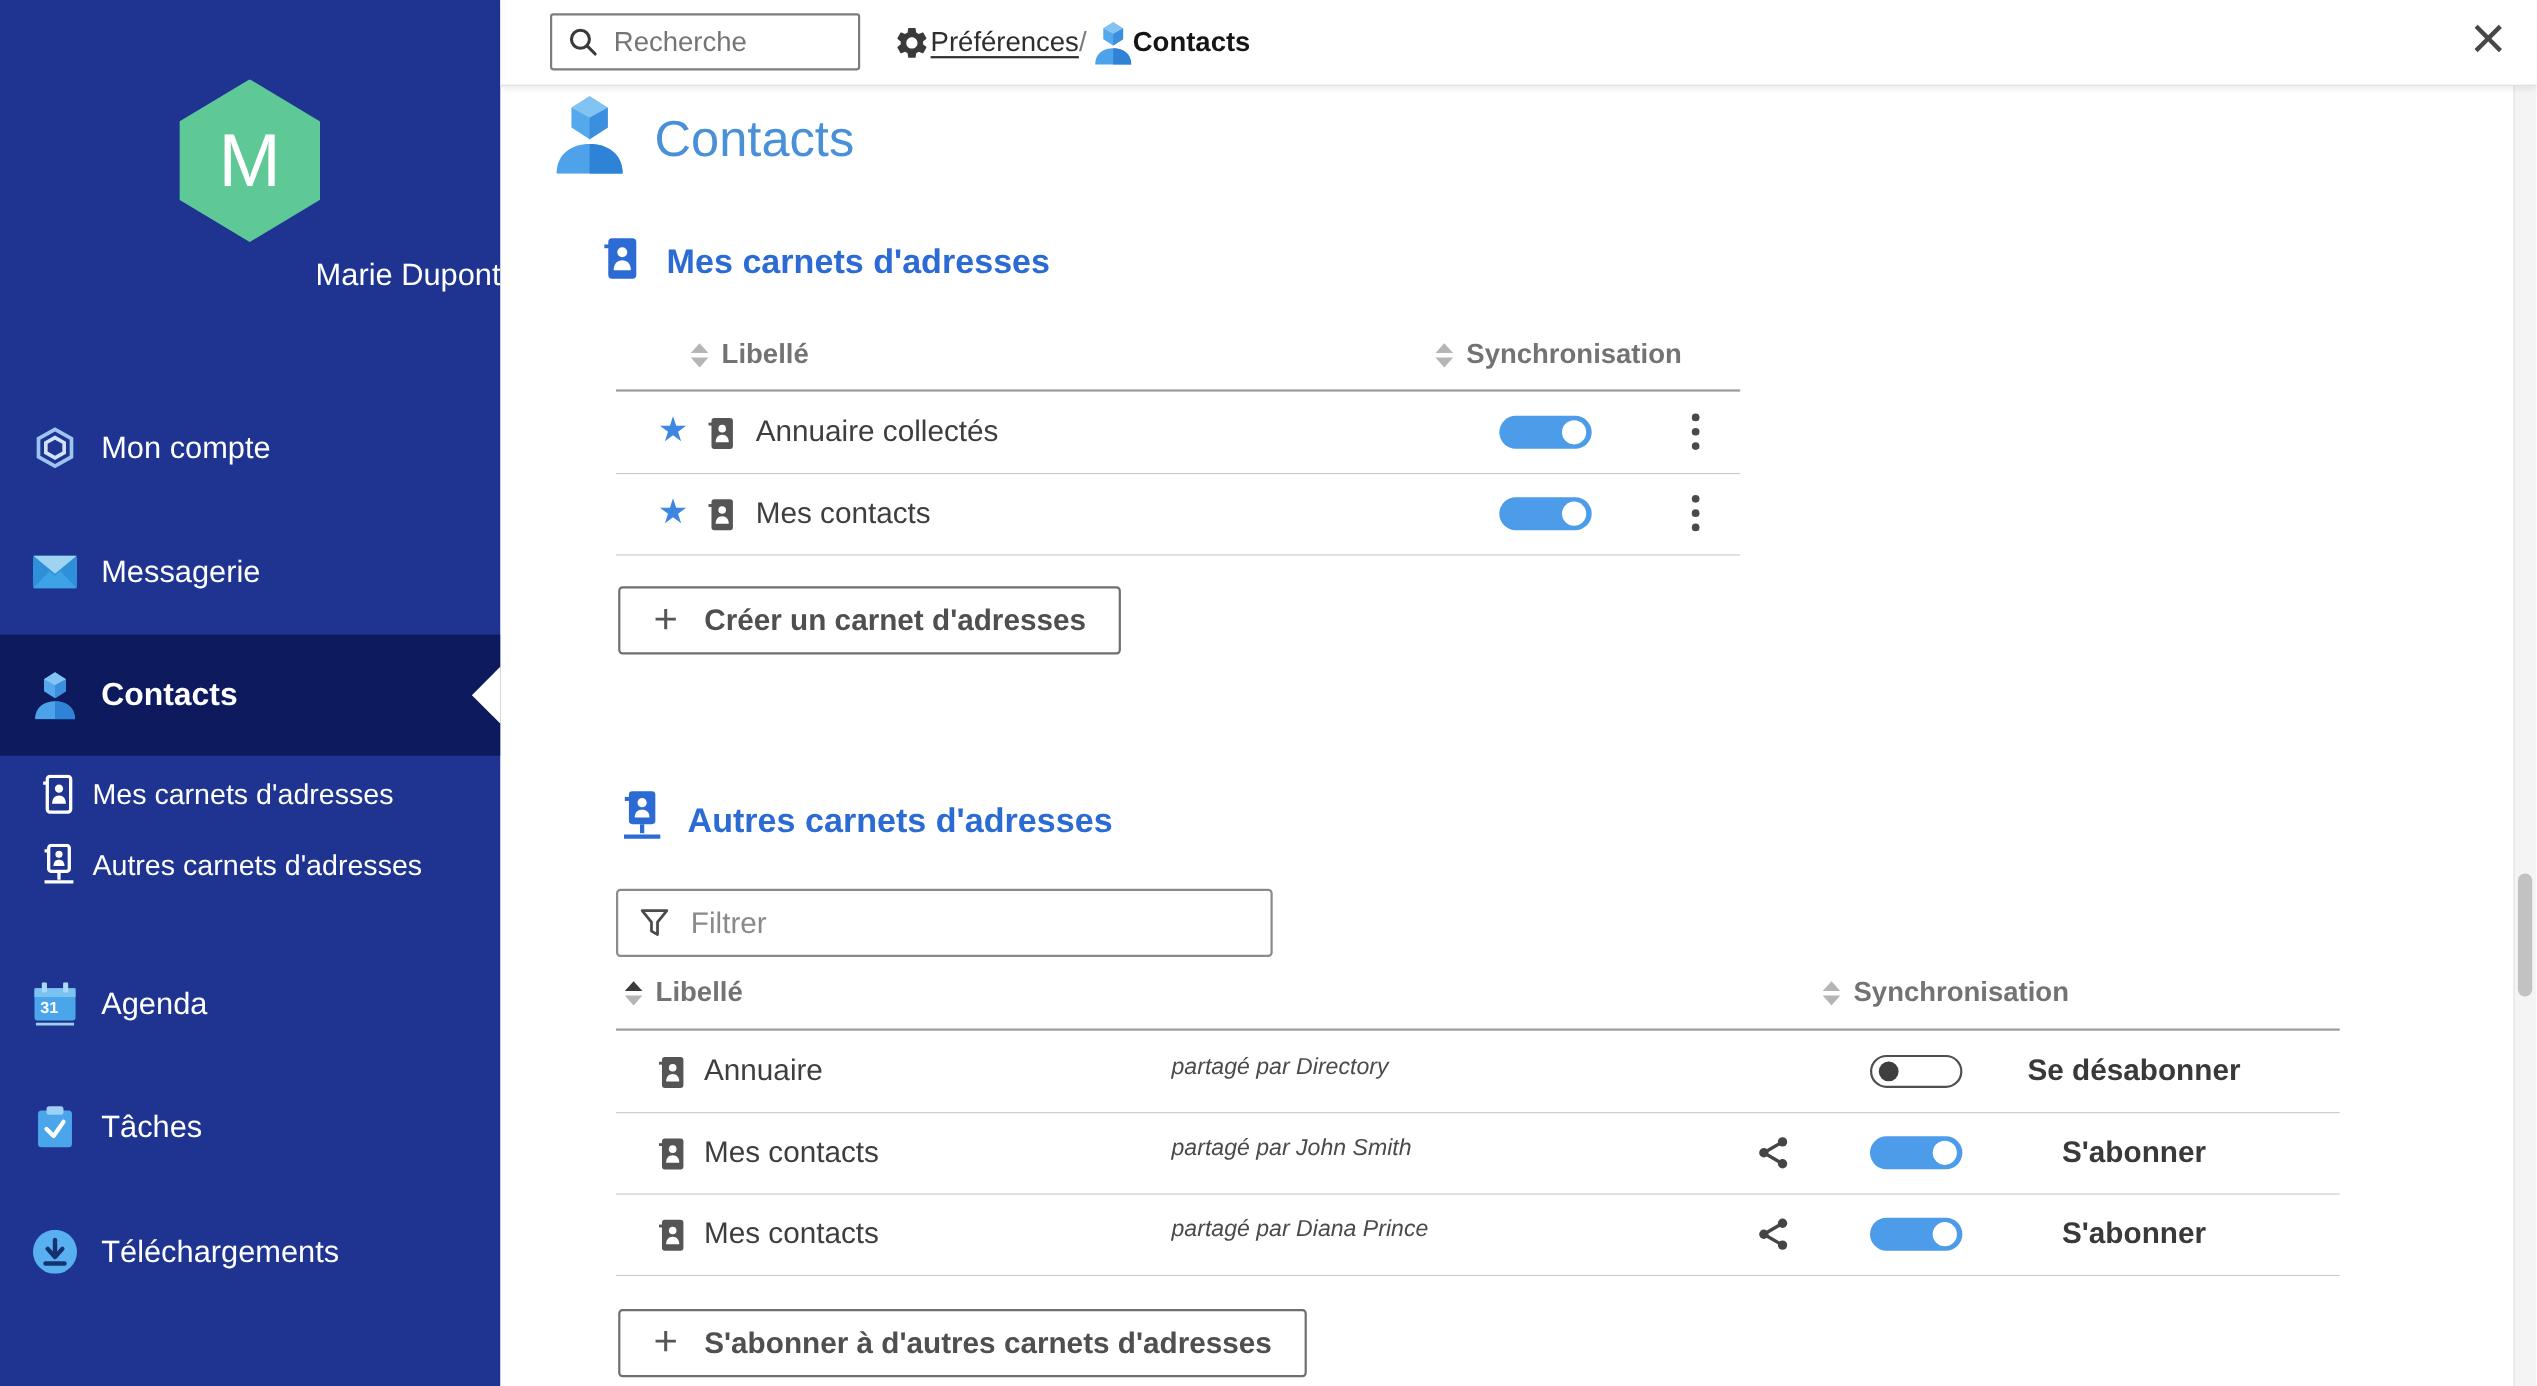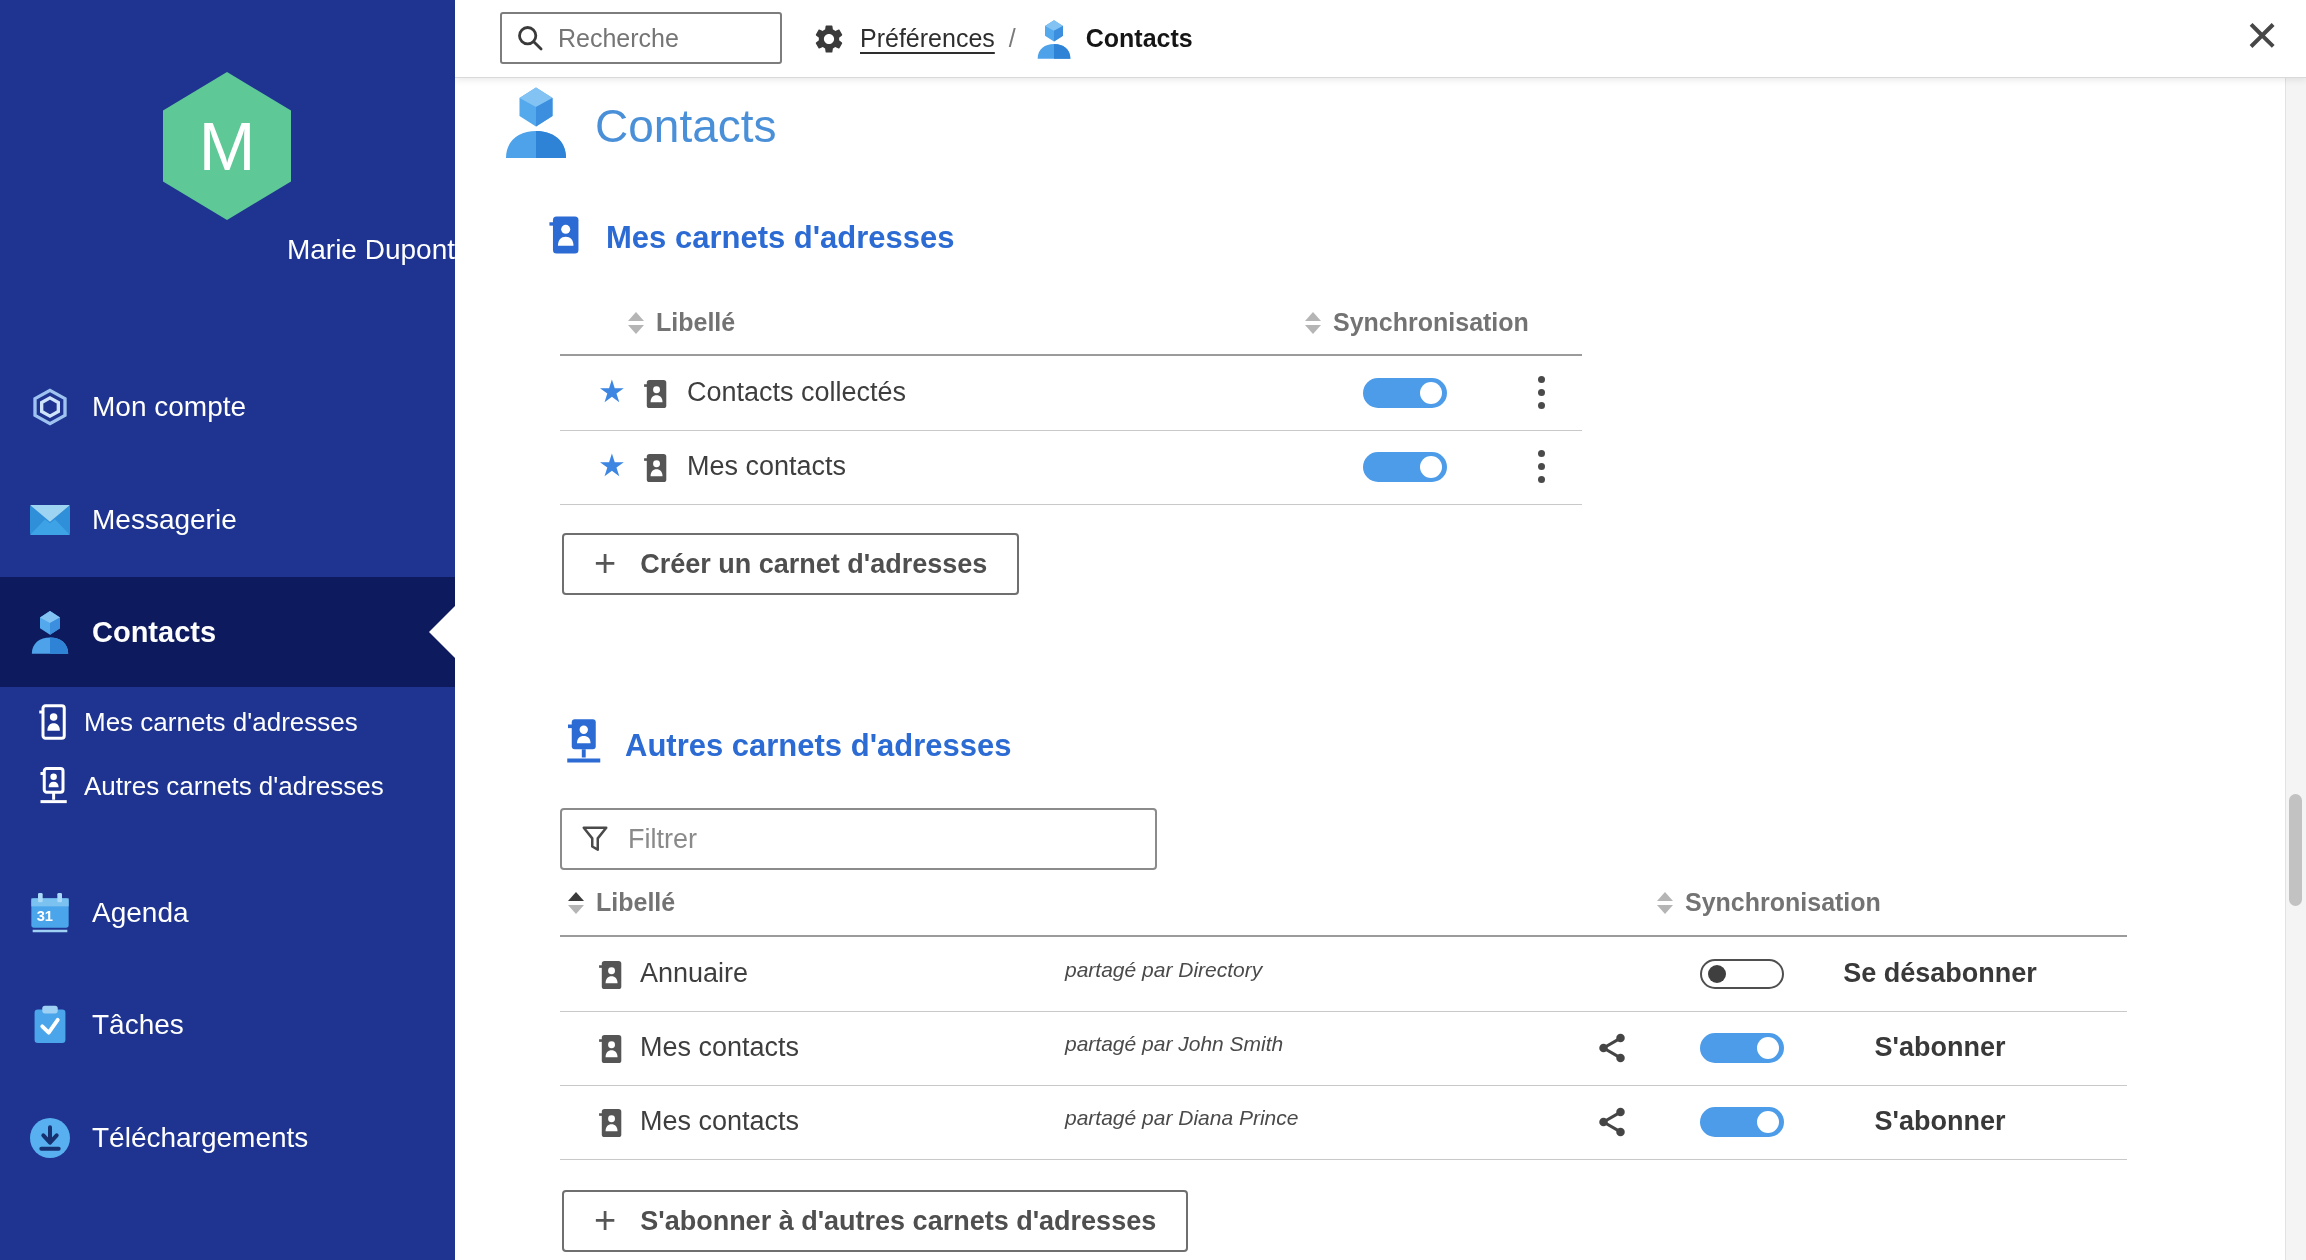--- a/index.html
+++ b/index.html
@@ -27,21 +27,21 @@
 
   
   .main{position:absolute;left:455px;top:0;right:0;bottom:0;background:#fff;}
   .topbar{position:absolute;left:0;top:0;right:0;height:77px;background:#fff;
       border-bottom:1px solid #d9d9d9;box-shadow:0 3px 6px rgba(0,0,0,0.07);z-index:5;}
   .searchbox{position:absolute;left:45px;top:12px;width:282px;height:52px;border:2px solid #7d7d7d;
       border-radius:3px;display:flex;align-items:center;padding:0 14px;box-sizing:border-box;background:#fff;}
   .searchbox input{border:none;outline:none;font-size:25px;color:#555;width:100%;margin-left:12px;
       font-family:"Liberation Sans","DejaVu Sans",sans-serif;}
   .searchbox input::placeholder{color:#757575;}
-  .breadcrumb{position:absolute;left:357px;top:0;height:77px;display:flex;align-items:center;gap:14px;font-size:25px;justify-content:flex-end;}
+  .breadcrumb{position:absolute;left:357px;top:0;height:77px;display:flex;align-items:center;font-size:25px;justify-content:flex-end;}
   .bc-link{color:#2e2e2e;text-decoration:underline;text-underline-offset:5px;cursor:pointer;}
   .bc-sep{color:#7a7a7a;}
   .bc-current{color:#151515;font-weight:bold;}
   .close-btn{position:absolute;right:16px;top:4px;width:56px;height:62px;display:flex;align-items:center;
       justify-content:center;font-size:56px;font-weight:300;color:#474747;cursor:pointer;line-height:1;}
 
   .page-title-icon{position:absolute;left:48px;top:86px;}
   .page-title{position:absolute;left:140px;top:99px;font-size:46px;color:#4a90d9;}
 
   .sec-head{position:absolute;display:flex;align-items:flex-end;gap:24px;}
@@ -277,21 +277,21 @@
       <div class="row" style="top:56px;">
         <span class="star" style="position:absolute;left:38px;top:20px;">★</span>
         <span style="position:absolute;left:83px;top:22px;">
           <svg width="26" height="32" viewBox="0 0 24 28">
             <rect x="3.5" y="1" width="18" height="26" rx="2.5" fill="#555"></rect>
             <rect x="1" y="5" width="3" height="2.4" fill="#555"></rect>
             <circle cx="12.5" cy="10" r="3.2" fill="#fff"></circle>
             <path d="M7,21.5 C7,17.5 9.3,15.2 12.5,15.2 C15.7,15.2 18,17.5 18,21.5 Z" fill="#fff"></path>
           </svg>
         </span>
-        <span class="cell-label" style="position:absolute;left:127px;top:21px;">Contacts collectés</span>
+        <span class="cell-label" style="position:absolute;left:127px;top:21px;">Annuaire collectés</span>
         <span class="toggle on" style="position:absolute;left:803px;top:22px;"></span>
         <span class="kebab" style="position:absolute;left:972px;top:14px;">
             <i></i>
             <i></i>
             <i></i>
           </span>
       </div>
 
       <div class="row" style="top:130px;">
         <span class="star" style="position:absolute;left:38px;top:20px;">★</span>

